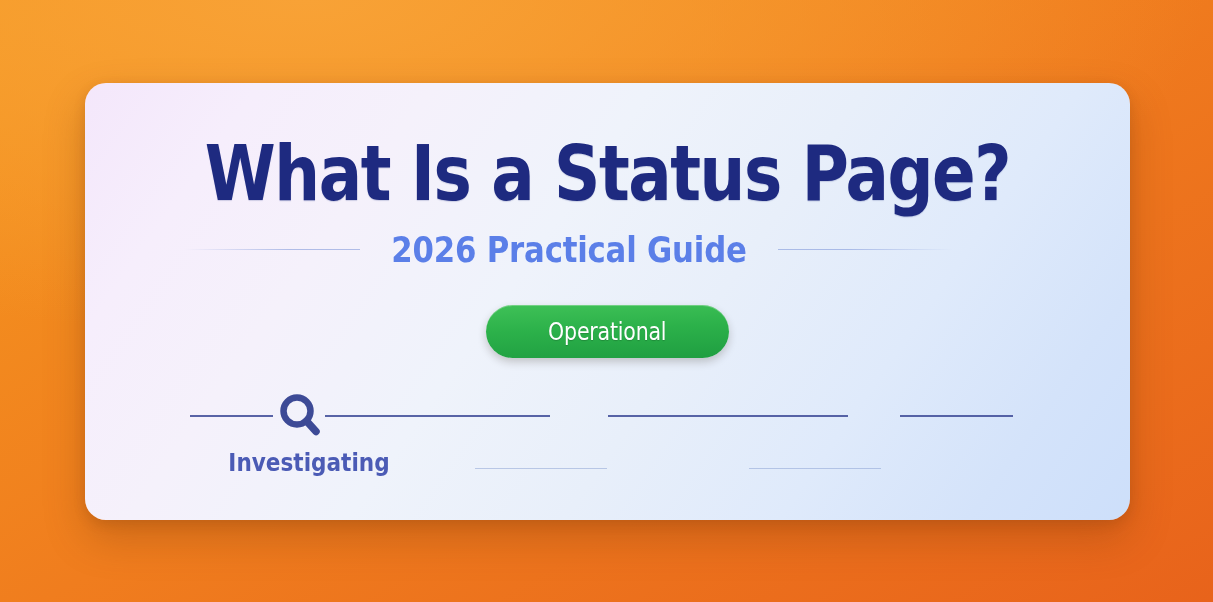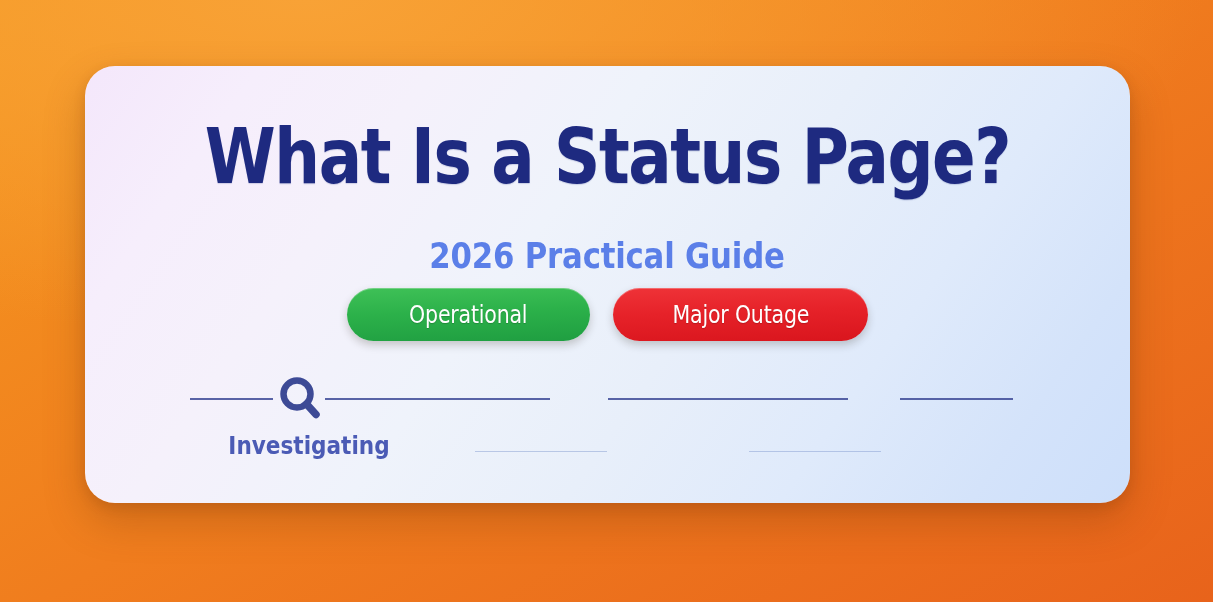--- a/index.html
+++ b/index.html
@@ -15,24 +15,24 @@
     background:
       radial-gradient(ellipse 120% 90% at 25% 0%, #f8a236 0%, rgba(248,162,54,0) 62%),
       linear-gradient(150deg, #f5981f 0%, #f07d1e 48%, #e8631b 100%);
     position: relative;
   }
 
   
   #card {
     position: absolute;
     left: 85px;
-    top: 66px;
+    top: 83px;
     width: 1045px;
     height: 437px;
-    border-radius: 30px;
+    border-radius: 21px;
     background:
       linear-gradient(125deg,
         #f4e7fb 0%,
         #f6eefc 13%,
         #f5f1fb 26%,
         #eff3fb 42%,
         #e8effa 58%,
         #dfeafb 74%,
         #d4e3fa 88%,
         #cddffa 100%);
@@ -64,21 +64,20 @@
   #subtitle-row {
     position: absolute;
     top: 146px;
     left: 0;
     width: 100%;
     display: flex;
     align-items: center;
     justify-content: flex-start;
     gap: 22px;
     padding: 0 100px;
-    flex-direction: column;
   }
   .sub-rule {
     height: 1px;
     flex: 1 1 auto;
     max-width: 175px;
     background: linear-gradient(90deg, rgba(120,145,215,0) 0%, rgba(120,145,215,0.55) 60%, rgba(120,145,215,0.55) 100%);
   }
   .sub-rule.right {
     background: linear-gradient(270deg, rgba(120,145,215,0) 0%, rgba(120,145,215,0.55) 60%, rgba(120,145,215,0.55) 100%);
   }
@@ -200,23 +199,20 @@
 
   <div id="subtitle-row">
     <div class="sub-rule left"></div>
     <div id="subtitle">2026 Practical Guide</div>
     <div class="sub-rule right"></div>
   </div>
 
   <div id="pills">
     <div class="pill op">
       <span>Operational</span>
-    </div>
-    <div class="pill maj">
-      <span>Major Outage</span>
     </div>
   </div>
 
   <div id="timeline">
 
     <div class="track t1"></div>
     <div class="track t2"></div>
     <div class="track t3"></div>
     <div class="track t4"></div>
 

